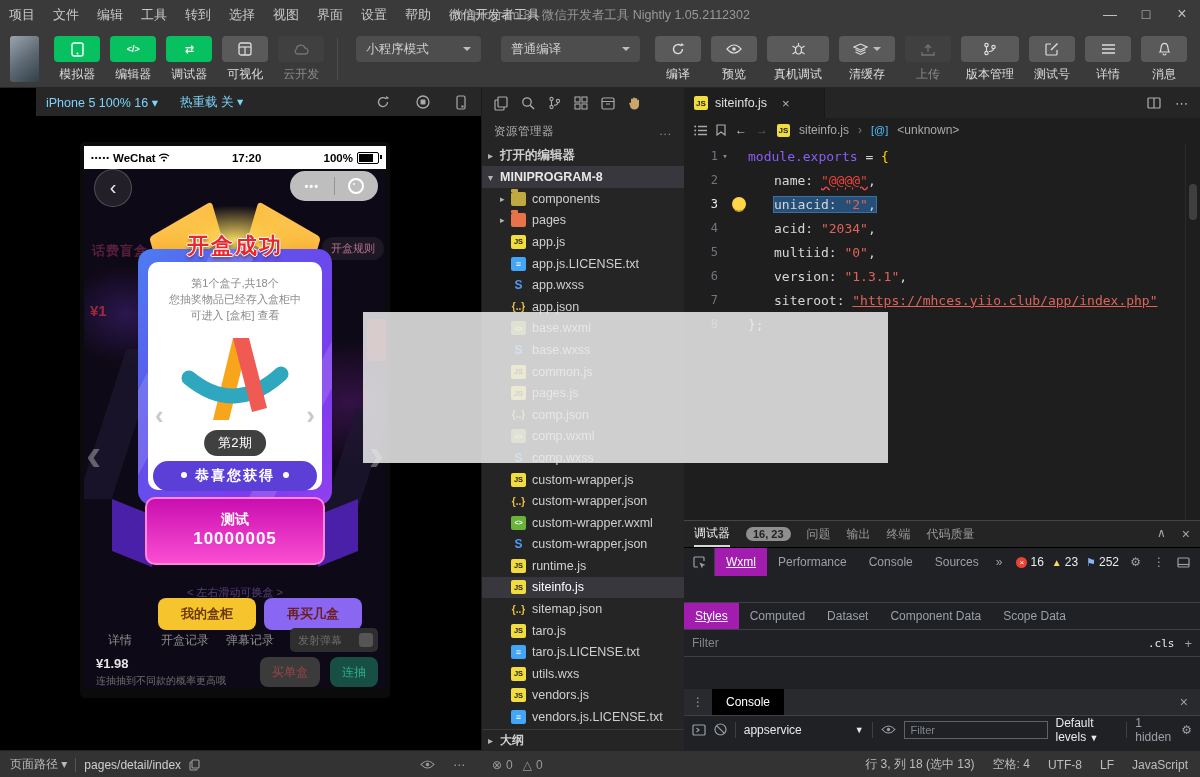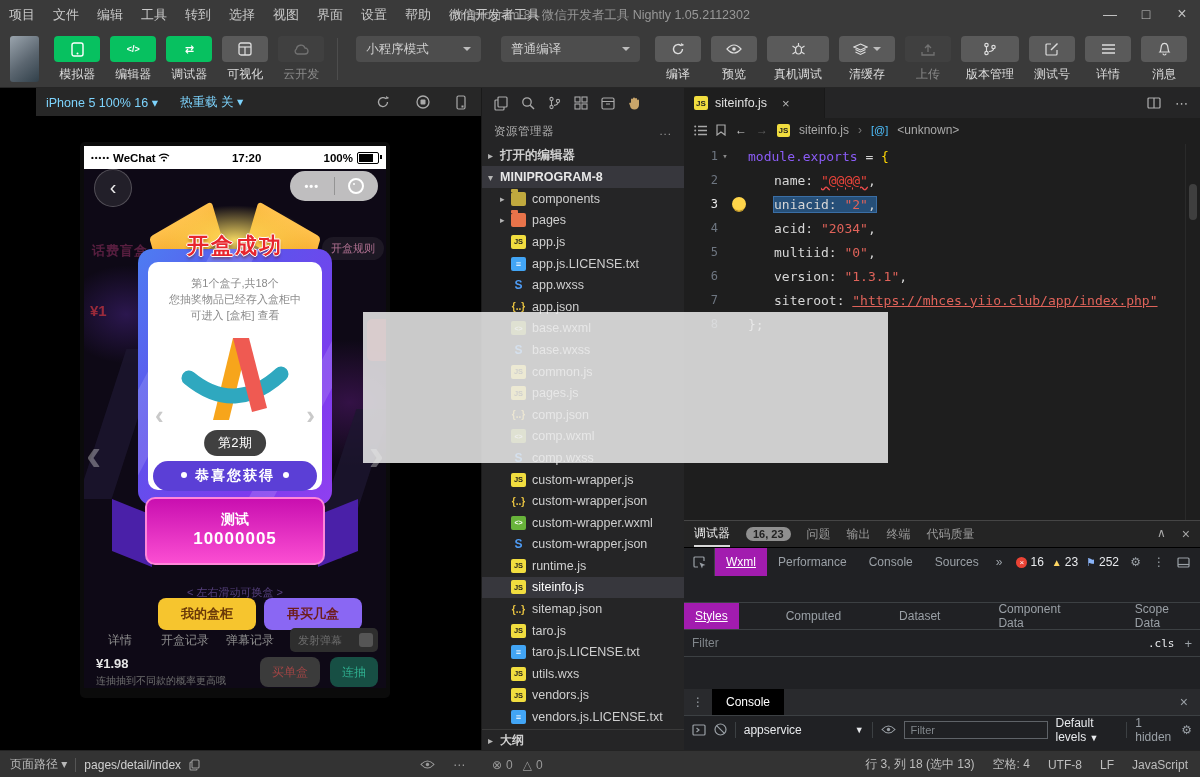--- a/index.html
+++ b/index.html
@@ -841,21 +841,21 @@
       <span>
           <svg width="13" height="11" viewBox="0 0 13 11">
             <rect x="1" y="1" width="11" height="9" rx="1" fill="none" stroke="#9aa0a6" stroke-width="1.2"></rect>
             <line x1="1" y1="7.5" x2="12" y2="7.5" stroke="#9aa0a6" stroke-width="1.2"></line>
           </svg>
         </span>
     </span>
   </div>
   <div class="filler1"></div>
   <div class="styles-row">
-    <span style="display:flex;height:100%;gap:36px;">
+    <span style="display:flex;height:100%;">
 
     <span class="ch-tab active">
           <span>Styles</span>
         </span>
         <span class="ch-tab">
           <span>Computed</span>
         </span>
         <span class="ch-tab">
           <span>Dataset</span>
         </span>

